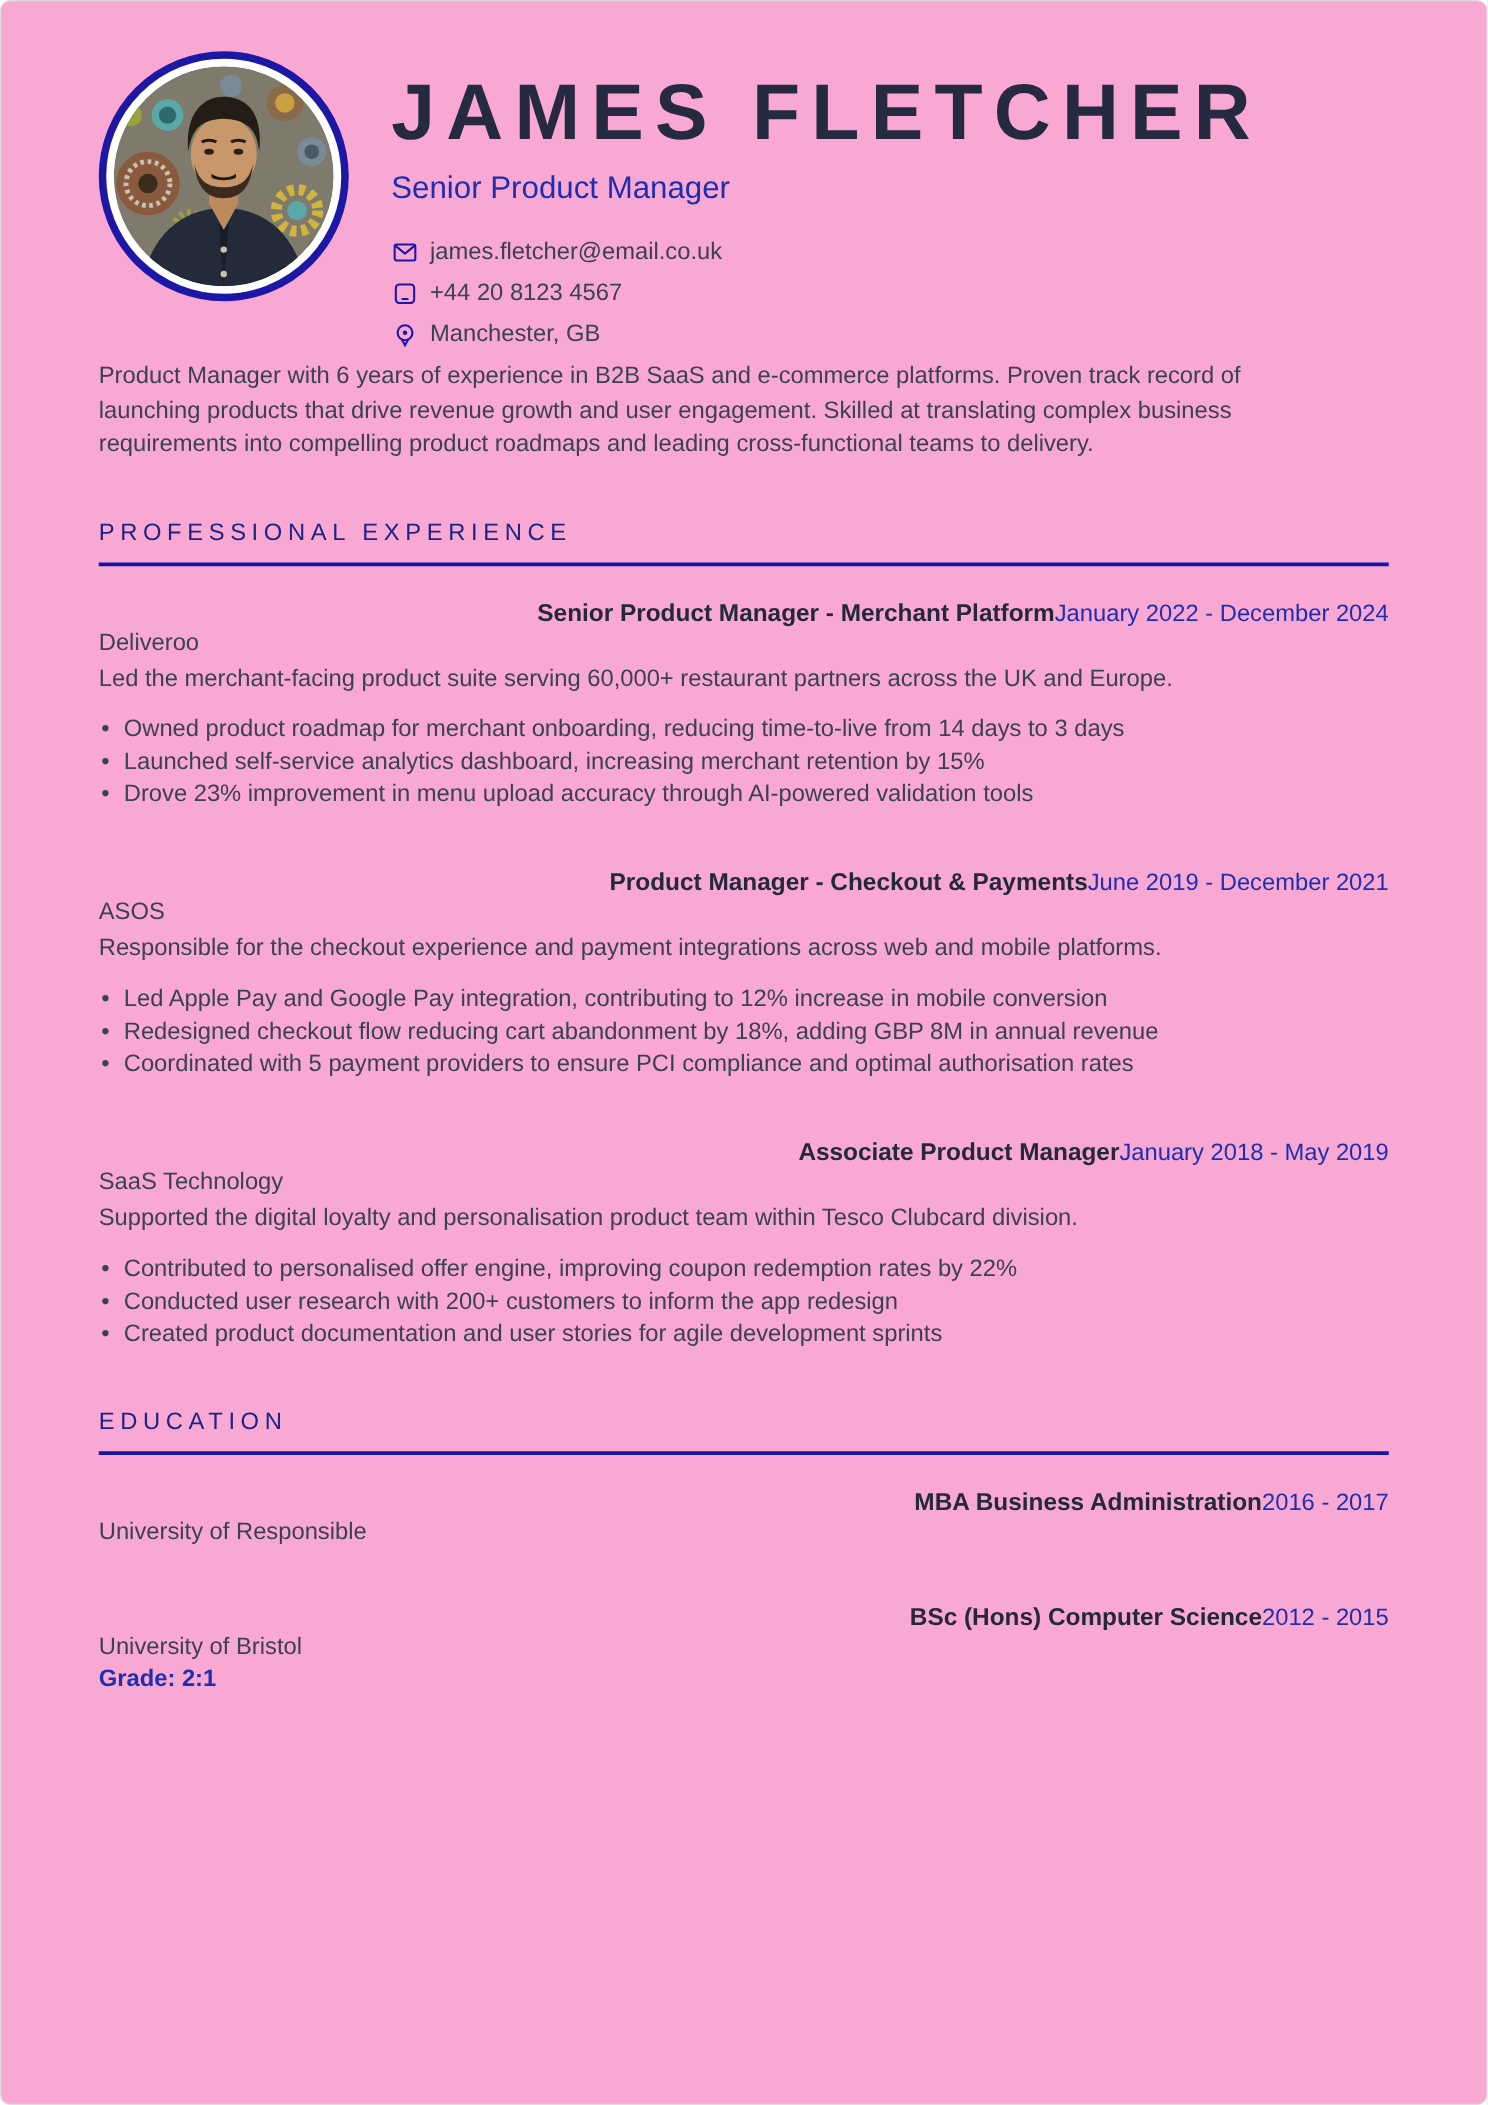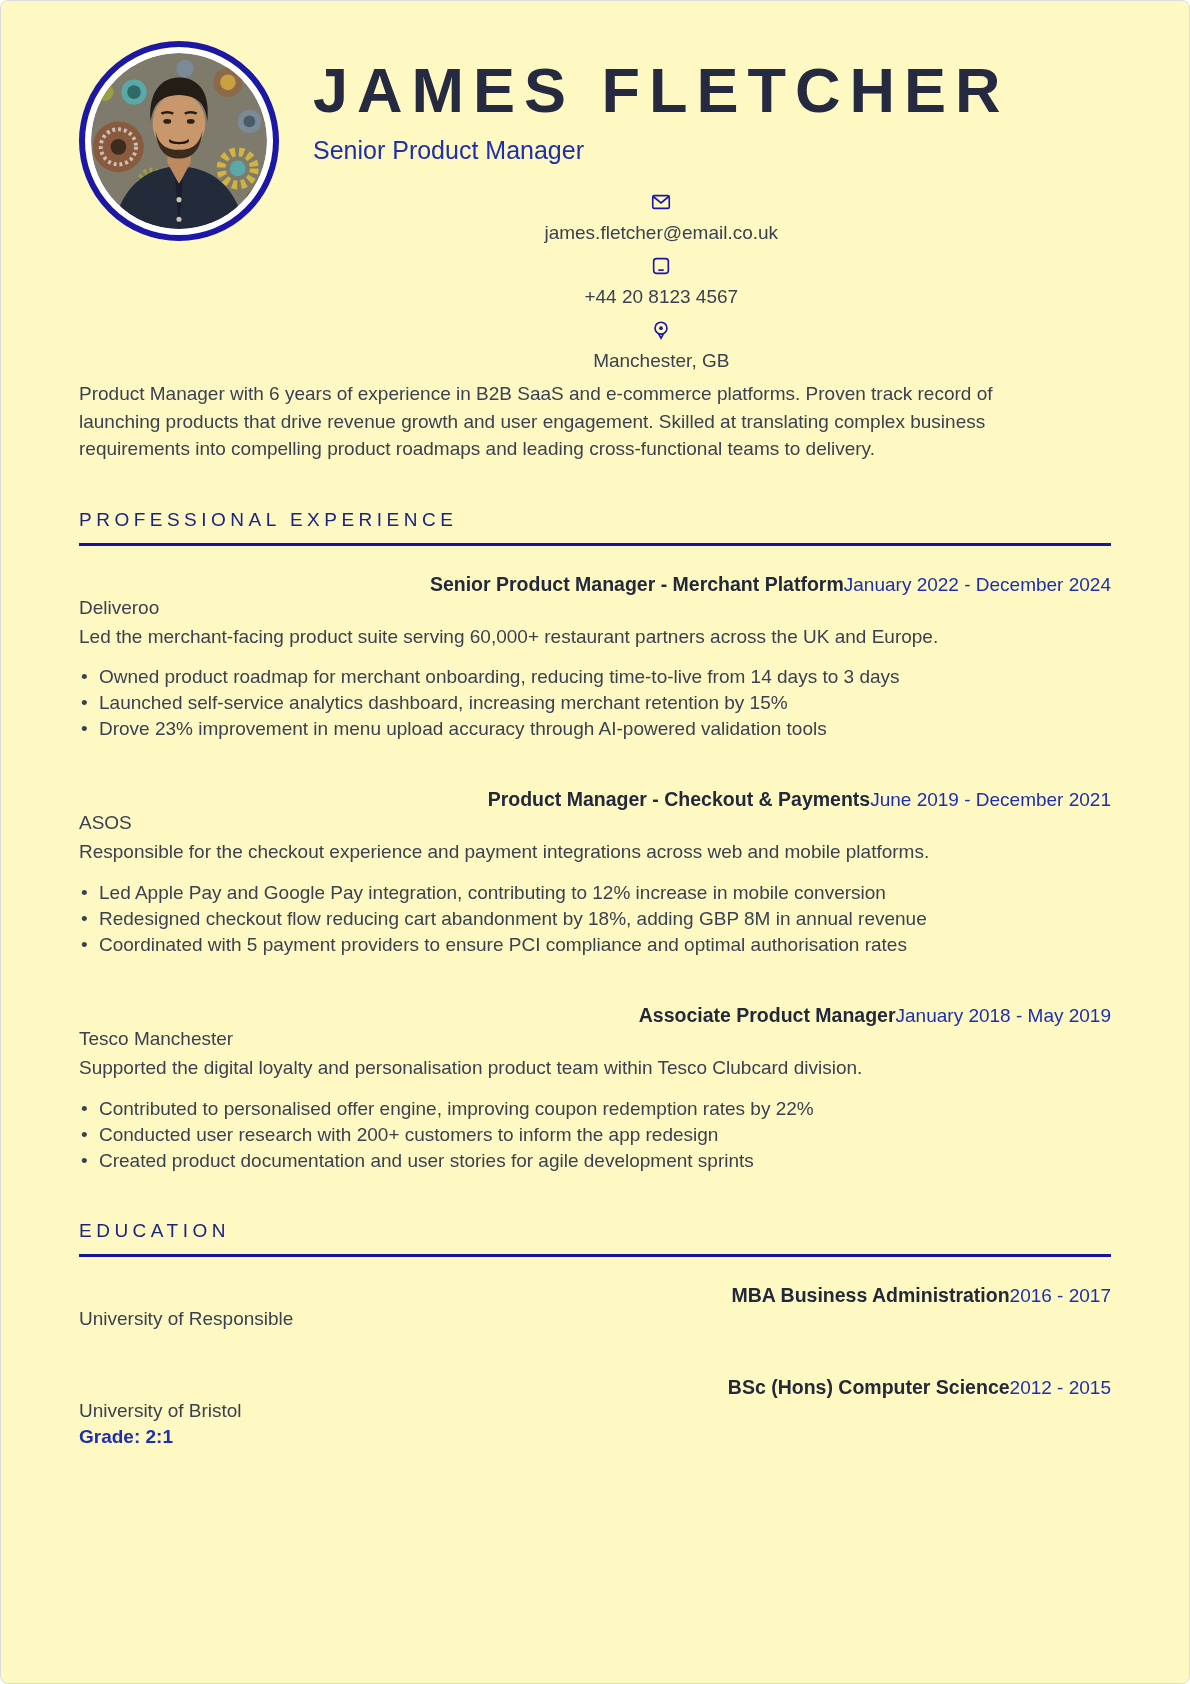--- a/index.html
+++ b/index.html
@@ -4,21 +4,21 @@
 <style>
   * { margin: 0; padding: 0; box-sizing: border-box; }
   html, body { background: #ffffff; }
   body {
     font-family: "Liberation Sans", "DejaVu Sans", sans-serif;
     color: #3a4152;
   }
   .page {
     width: 1190px;
     height: 1684px;
-    background: #fef9c3;
+    background: #f9a8d4;
     border: 1px solid #dcdcdf;
     border-radius: 8px;
     padding: 40px 78px 0 78px;
     position: relative;
     overflow: hidden;
   }
   
   .header-row { display: flex; align-items: flex-start; }
   .photo-ring {
     flex: 0 0 auto;
@@ -38,21 +38,21 @@
     line-height: 1.0;
     white-space: nowrap;
   }
   .person-title {
     margin-top: 14px;
     font-size: 25px;
     color: #1d2fae;
     font-weight: 500;
   }
   .contact-list { margin-top: 26px; display: flex; flex-direction: column; gap: 11px; }
-  .contact-row { display: flex; align-items: center; gap: 9px; font-size: 19px; color: #3a4152; flex-direction: column; }
+  .contact-row { display: flex; align-items: center; gap: 9px; font-size: 19px; color: #3a4152; }
   .contact-row svg { width: 22px; height: 22px; stroke: #1c17a5; fill: none; stroke-width: 1.8; }
   
   .summary {
     margin-top: 8px;
     font-size: 19px;
     line-height: 1.45;
     color: #3a4152;
     max-width: 1000px;
   }
   
@@ -205,21 +205,21 @@
         <li>Redesigned checkout flow reducing cart abandonment by 18%, adding GBP 8M in annual revenue</li>
         <li>Coordinated with 5 payment providers to ensure PCI compliance and optimal authorisation rates</li>
       </ul>
     </div>
 
     <div class="entry">
       <div class="entry-head">
         <span class="entry-title">Associate Product Manager</span>
         <span class="entry-dates">January 2018 - May 2019</span>
       </div>
-      <div class="entry-company">Tesco Manchester</div>
+      <div class="entry-company">SaaS Technology</div>
       <div class="entry-lead">Supported the digital loyalty and personalisation product team within Tesco Clubcard division.</div>
       <ul class="bullet-list">
         <li>Contributed to personalised offer engine, improving coupon redemption rates by 22%</li>
         <li>Conducted user research with 200+ customers to inform the app redesign</li>
         <li>Created product documentation and user stories for agile development sprints</li>
       </ul>
     </div>
   </div>
 
   <div class="section">

